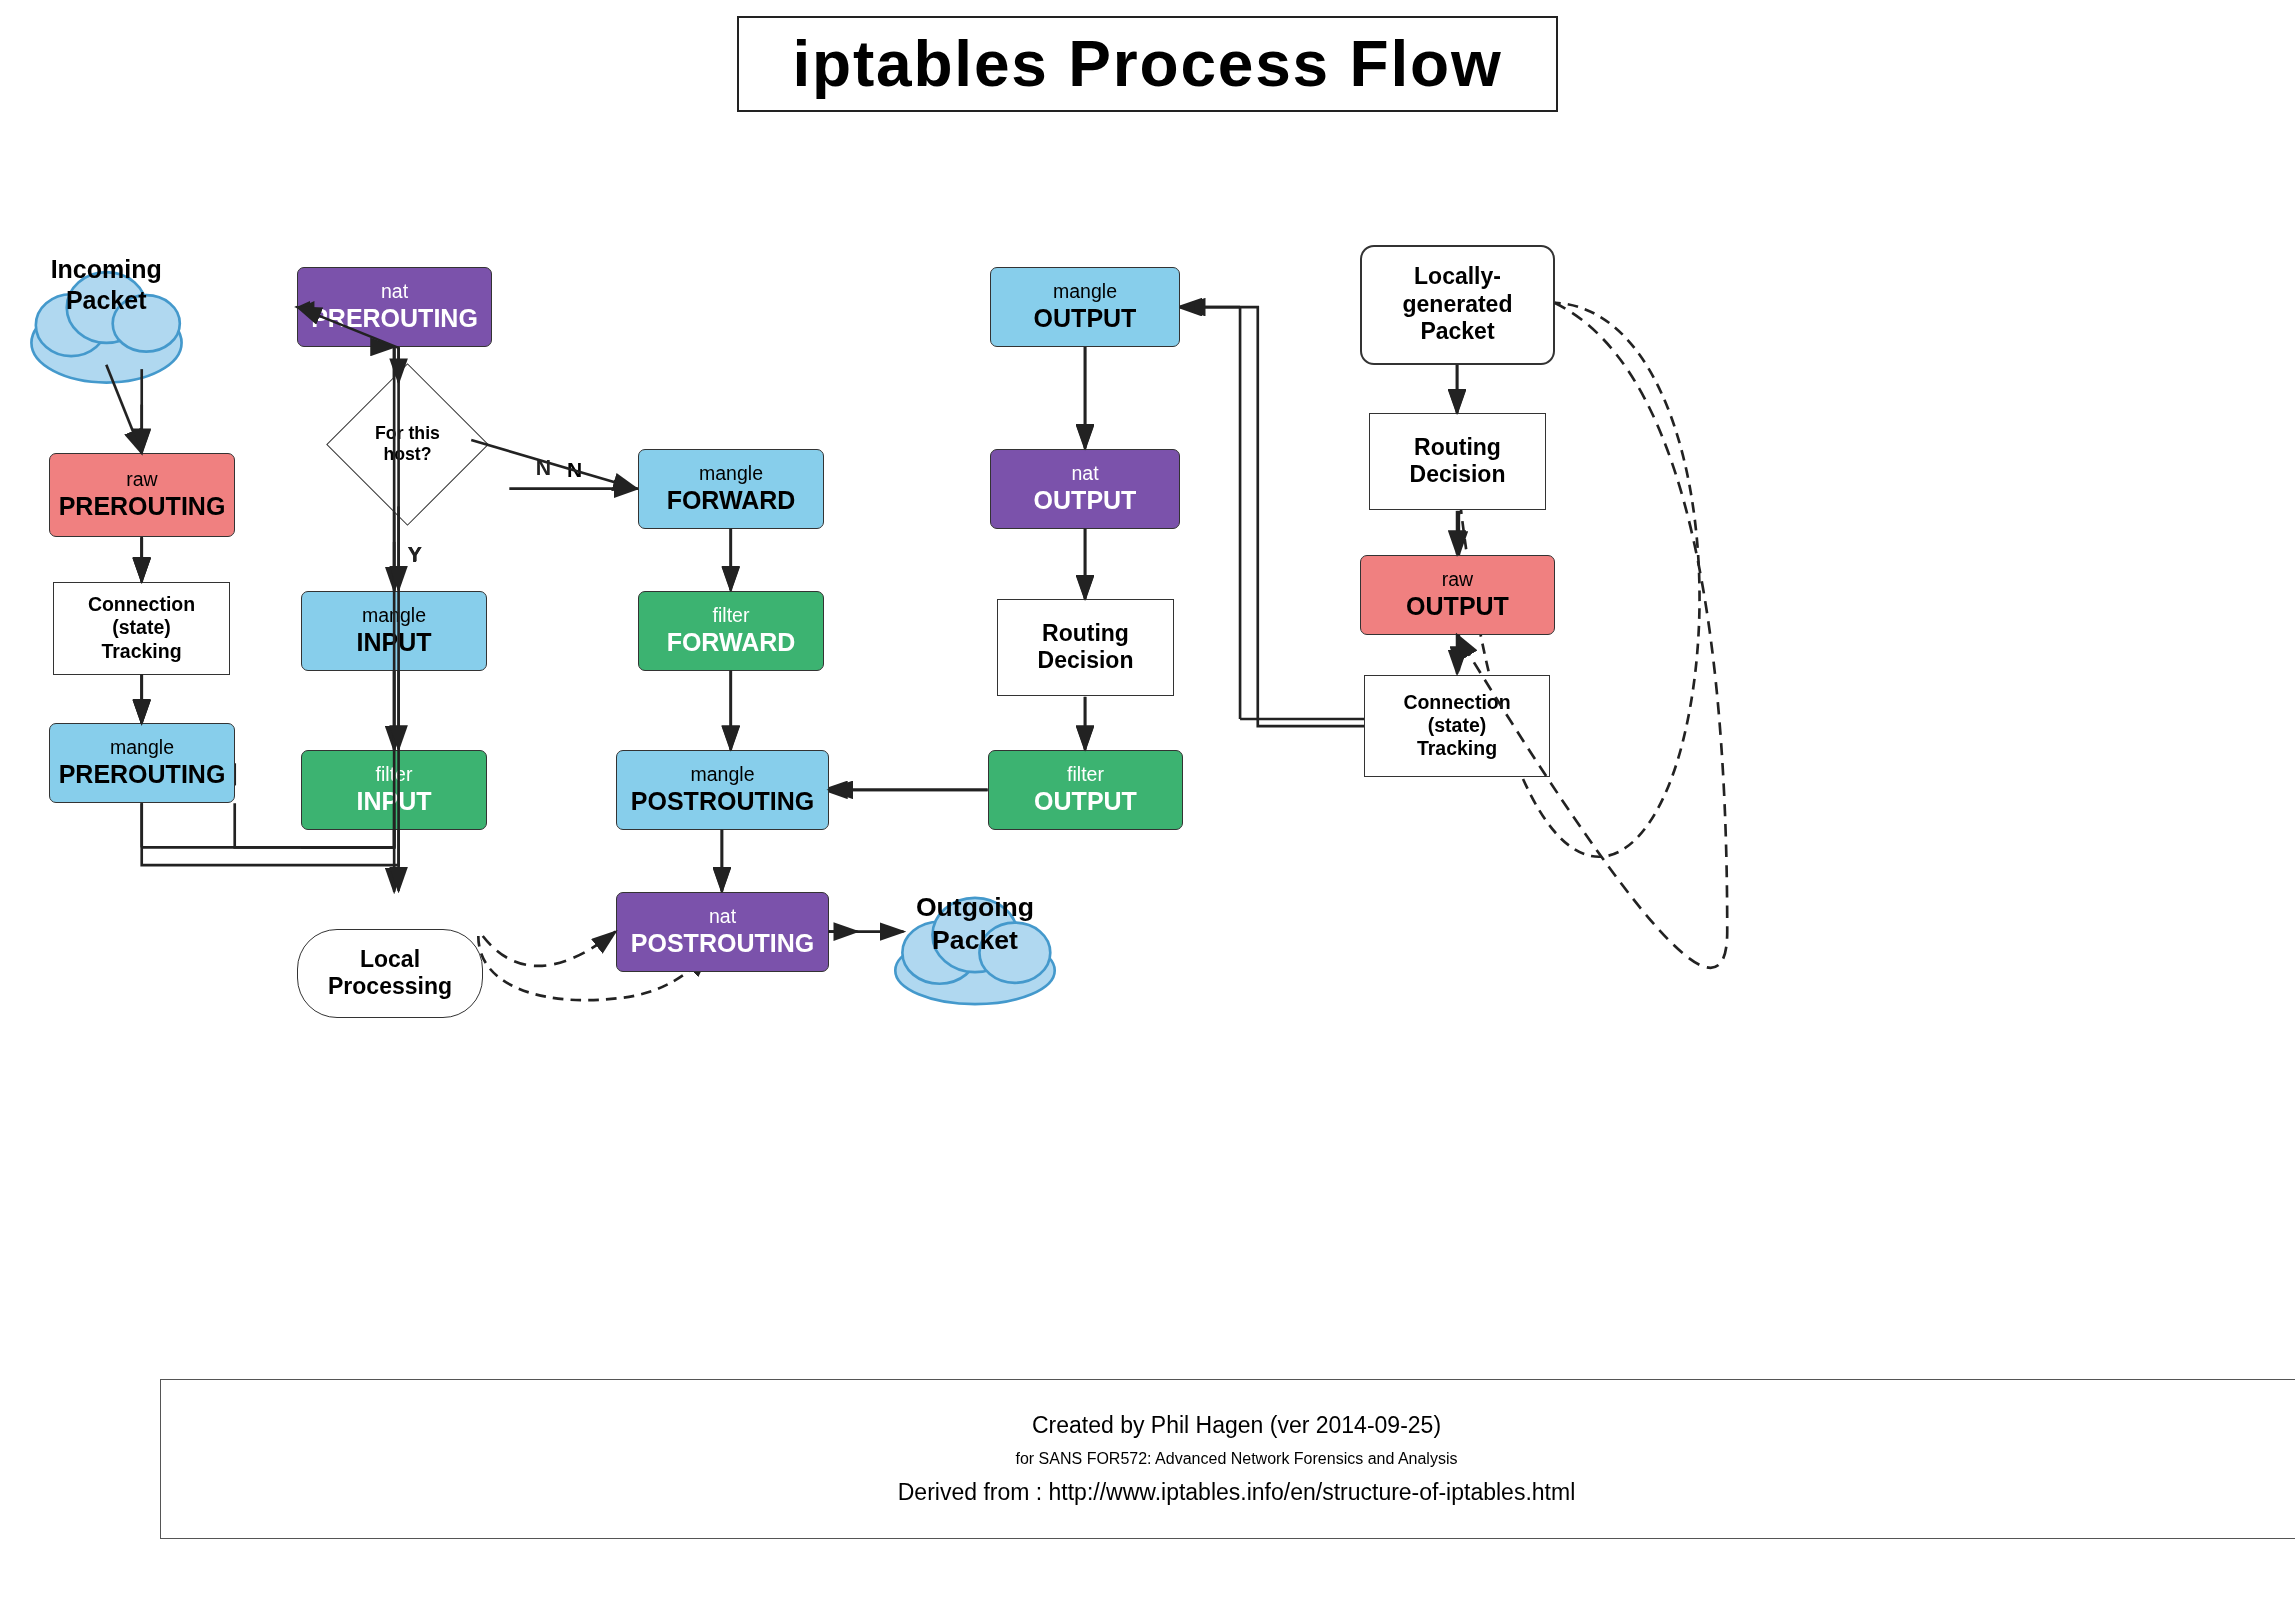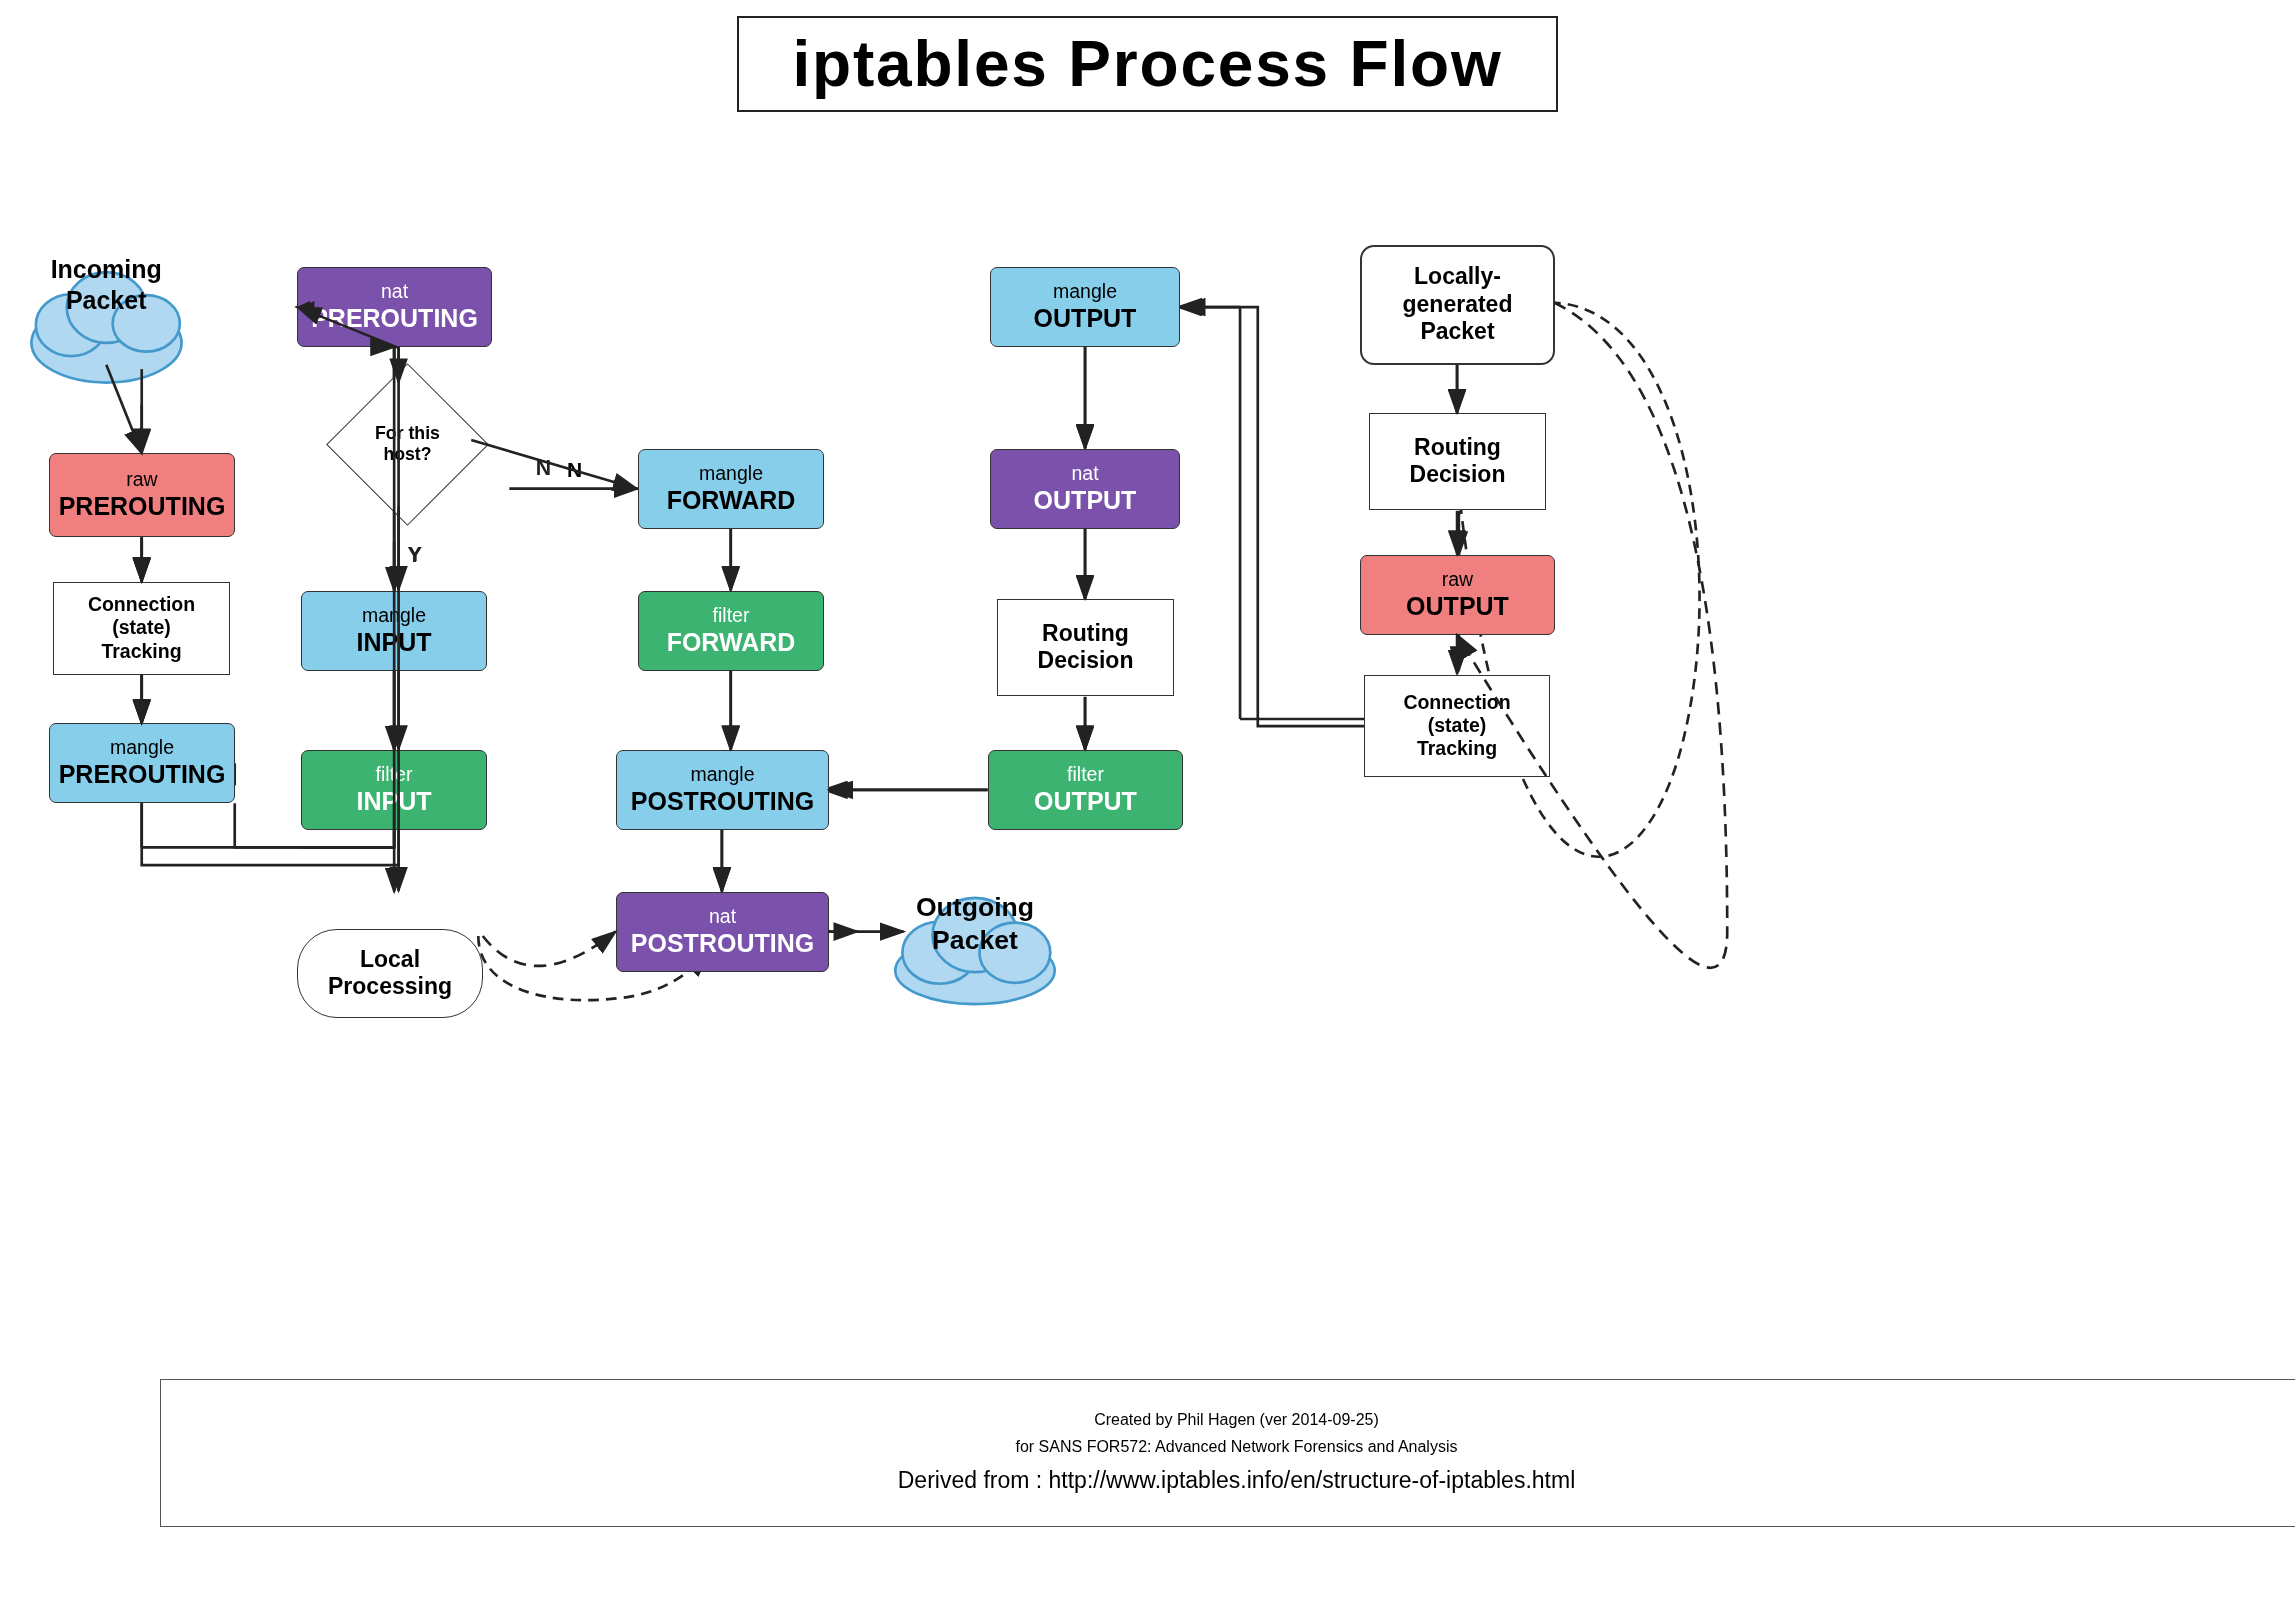--- a/index.html
+++ b/index.html
@@ -368,17 +368,17 @@
     <path d="M 545 920 Q 600 990 695 915" stroke="#222" stroke-width="3" stroke-dasharray="14,9" fill="none" marker-end="url(#arr2)"></path>
 
     <text x="605" y="400" font-size="24" font-weight="700" fill="#222">N</text>
 
     <text x="460" y="498" font-size="24" font-weight="700" fill="#222">Y</text>
   </svg>
 
 </div>
 
 <div class="footer" style="position:relative; margin: 17.7px 71px; border:1.8px solid #555; padding:26.6px; text-align:center;">
-  <div style="font-size:16px;">Created by Phil Hagen (ver 2014-09-25)</div>
+  <div style="font-size:23px;">Created by Phil Hagen (ver 2014-09-25)</div>
   <div style="font-size:16px;">for SANS FOR572: Advanced Network Forensics and Analysis</div>
   <div style="font-size:23px;">Derived from : http://www.iptables.info/en/structure-of-iptables.html</div>
 </div>
 
 
 </body></html>

